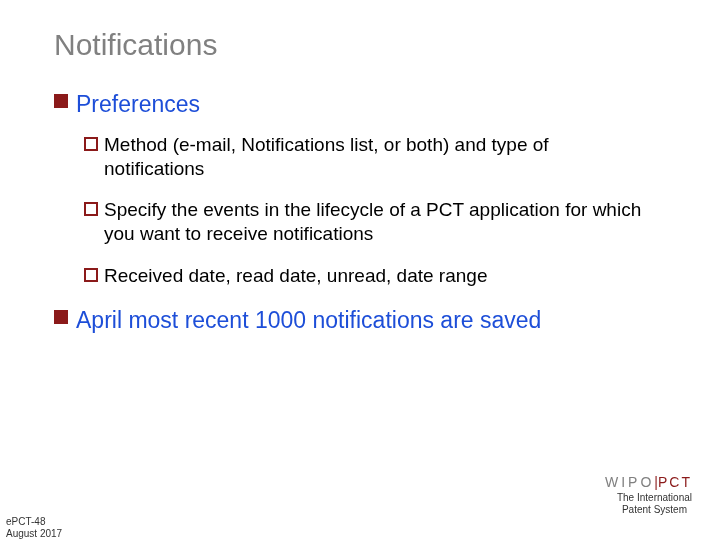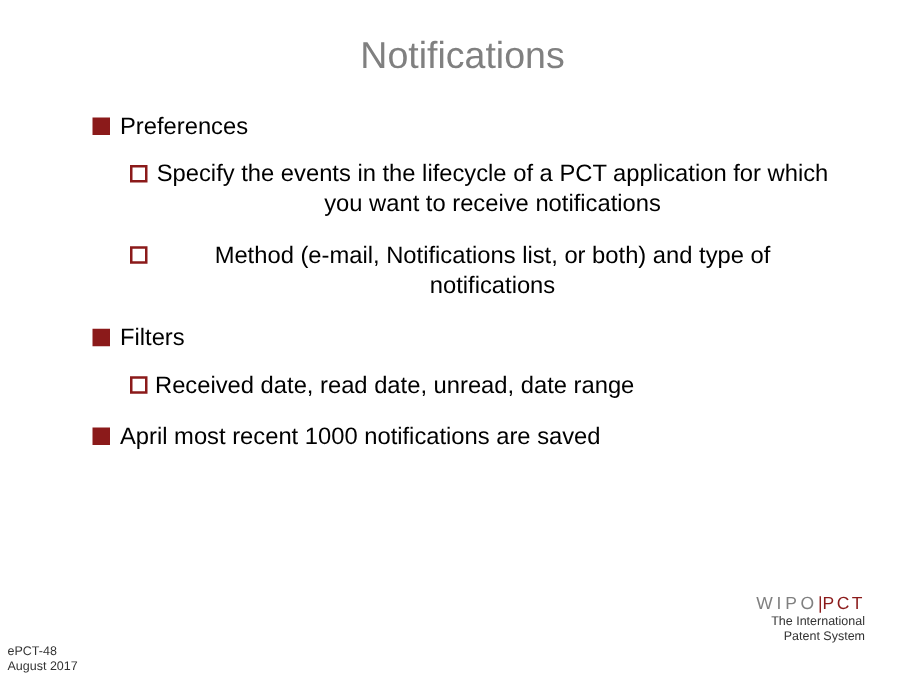--- a/index.html
+++ b/index.html
@@ -4,22 +4,21 @@
 <style>
   * { margin: 0; padding: 0; box-sizing: border-box; }
   body {
     width: 720px;
     height: 540px;
     font-family: Arial, Helvetica, sans-serif;
     background: #fff;
     position: relative;
   }
   .slide {
-    padding: 28px 54px 0 74px;
-    text-align: center;
+    padding: 28px 54px 0 54px;
   }
   .title {
     font-size: 30px;
     color: #808080;
     font-weight: 400;
     margin-bottom: 28px;
   }
   .sq-bullet-line {
     display: flex;
     align-items: flex-start;
@@ -27,22 +26,22 @@
   }
   .sq-bullet {
     width: 14px;
     height: 14px;
     background: #8b1a1a;
     flex-shrink: 0;
     margin-top: 4px;
     margin-right: 8px;
   }
   .sq-text {
-    font-size: 19px;
-    color: #000000;
+    font-size: 23px;
+    color: #1d4ed8;
     line-height: 1.25;
   }
   .hollow-line {
     display: flex;
     align-items: flex-start;
     margin-left: 30px;
     margin-bottom: 18px;
   }
   .hollow-bullet {
     width: 14px;
@@ -64,21 +63,21 @@
     left: 6px;
     bottom: 0;
     font-size: 10px;
     color: #333;
     line-height: 1.2;
   }
   .footer-right {
     position: absolute;
     right: 28px;
     bottom: 24px;
-    text-align: right;
+    text-align: center;
     font-size: 10px;
     color: #333;
     line-height: 1.2;
   }
   .brand {
     position: absolute;
     right: 28px;
     bottom: 50px;
     font-size: 14px;
     letter-spacing: 3px;
@@ -94,32 +93,28 @@
 <div class="slide">
   <h1 class="title">Notifications</h1>
 
   <div class="sq-bullet-line">
     <div class="sq-bullet"></div>
     <div class="sq-text">Preferences</div>
   </div>
 
   <div class="hollow-line">
     <div class="hollow-bullet"></div>
-    <div class="hollow-text">Specify the events in the lifecycle of a PCT application for which you want to receive notifications</div>
+    <div class="hollow-text"><span style="display:inline">Method (e-mail, Notifications list, or both) and type of notifications</span></div>
   </div>
 
   <div class="hollow-line">
     <div class="hollow-bullet"></div>
-    <div class="hollow-text"><span style="display:inline">Method (e-mail, Notifications list, or both) and type of notifications</span></div>
+    <div class="hollow-text">Specify the events in the lifecycle of a PCT application for which you want to receive notifications</div>
   </div>
 
-  <div class="sq-bullet-line">
-    <div class="sq-bullet"></div>
-    <div class="sq-text">Filters</div>
-  </div>
 
   <div class="hollow-line">
     <div class="hollow-bullet"></div>
     <div class="hollow-text">Received date, read date, unread, date range</div>
   </div>
 
 
   <div class="sq-bullet-line">
     <div class="sq-bullet"></div>
     <div class="sq-text">April most recent 1000 notifications are saved</div>

